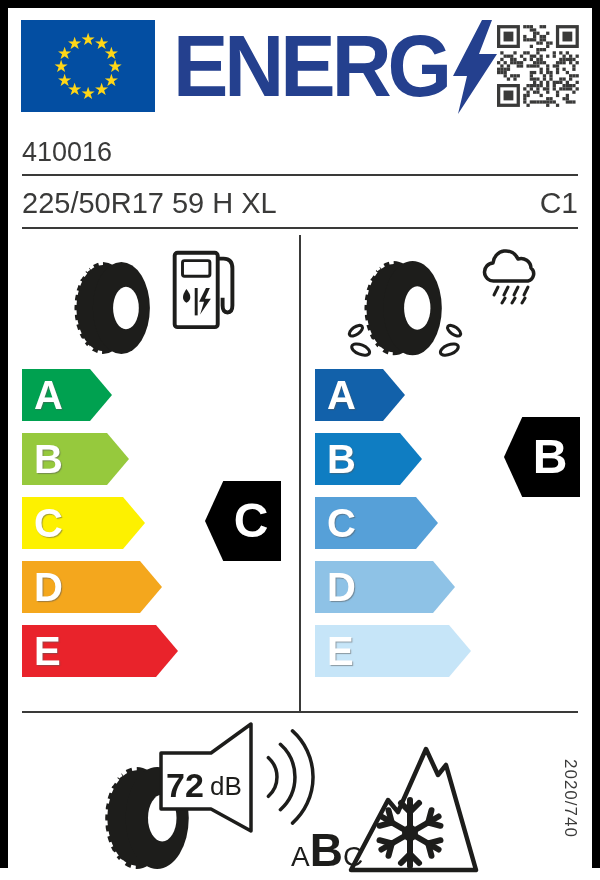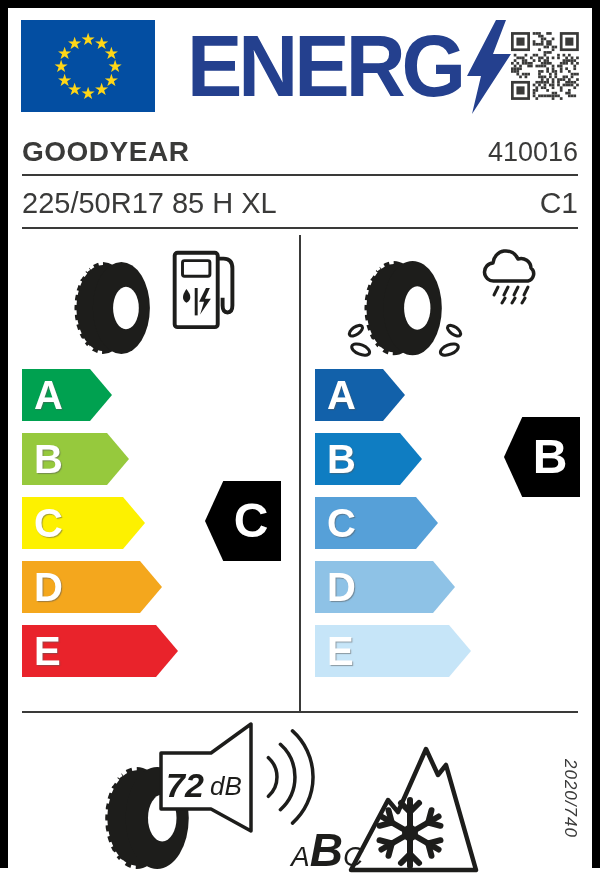--- a/index.html
+++ b/index.html
@@ -8,21 +8,21 @@
     font-family:"Liberation Sans",sans-serif;color:#3a3a39;overflow:hidden;
   }
   .frame{
     position:absolute;left:0;top:0;width:584px;height:860px;
     border-left:8px solid #000;border-top:8px solid #000;border-right:8px solid #000;
     background:#fff;
   }
   
   .header{height:116px;display:flex;align-items:center;padding:0 13px;}
   .flag{flex:0 0 auto;}
-  .energ{flex:1 1 auto;display:flex;align-items:center;margin-left:32px;}
+  .energ{flex:1 1 auto;display:flex;align-items:center;margin-left:18px;}
   .energ-text{
     font-size:83px;font-weight:bold;color:#24408e;letter-spacing:-4px;
     transform:scaleY(1.05);line-height:1;white-space:nowrap;
   }
   .bolt{margin-left:5px;margin-top:2px;}
   
   .row{margin:0 14px;display:flex;justify-content:space-between;align-items:flex-end;
        border-bottom:2px solid #3a3a39;}
   .brand-row{height:44px;padding-bottom:6px;}
   .brand{font-size:28px;font-weight:bold;letter-spacing:.5px;}
@@ -51,21 +51,21 @@
   .indicator{
     position:absolute;width:76px;height:80px;background:#000;
     clip-path:polygon(0 50%, 24% 0, 100% 0, 100% 100%, 24% 100%);
     display:flex;align-items:center;justify-content:center;
   }
   .indicator span{color:#fff;font-size:48px;font-weight:bold;padding-left:16px;line-height:1;}
   .fuel-ind{left:197px;top:252px;}
   .wet-ind{left:496px;top:188px;}
   .rule{height:2px;background:#3a3a39;margin:0 14px;}
   
-  .bottom{position:relative;height:164px;font-style:italic;}
+  .bottom{position:relative;height:164px;}
   .abs{position:absolute;}
   .noise-abc{left:283px;top:110px;display:inline-flex;align-items:baseline;color:#1d1d1b;}
   .noise-abc .na{font-size:28px;}
   .noise-abc .nb{font-size:46px;font-weight:bold;}
   .noise-abc .nc{font-size:28px;}
   .reg{
     right:12px;top:46px;height:116px;writing-mode:vertical-rl;
     font-size:17px;letter-spacing:1px;color:#3a3a39;
   }
   svg text{font-family:"Liberation Sans",sans-serif;}
@@ -307,26 +307,25 @@
           <rect x="66.24000000000001" y="0" width="25.76" height="25.76" fill="#3a3a39"></rect>
           <rect x="69.92" y="3.68" width="18.400000000000002" height="18.400000000000002" fill="#fff"></rect>
           <rect x="73.60000000000001" y="7.36" width="11.040000000000001" height="11.040000000000001" fill="#3a3a39"></rect>
           <rect x="0" y="66.24000000000001" width="25.76" height="25.76" fill="#3a3a39"></rect>
           <rect x="3.68" y="69.92" width="18.400000000000002" height="18.400000000000002" fill="#fff"></rect>
           <rect x="7.36" y="73.60000000000001" width="11.040000000000001" height="11.040000000000001" fill="#3a3a39"></rect>
         </svg>
     </div>
 
     <div class="row brand-row">
-      <span class="brand">GOODYEAR</span>
       <span class="article">410016</span>
     </div>
 
     <div class="row size-row">
-      <span class="size">225/50R17 85 H XL</span>
+      <span class="size">225/50R17 59 H XL</span>
       <span class="tclass">C1</span>
     </div>
 
     <div class="main">
       <div class="col left">
         <div class="icon-row">
           <svg width="92" height="98" viewBox="0 0 100 104" style="margin-top:16px">
               <use href="#tire-sym"></use>
             </svg>
           <svg width="70" height="90" viewBox="0 0 70 92">

